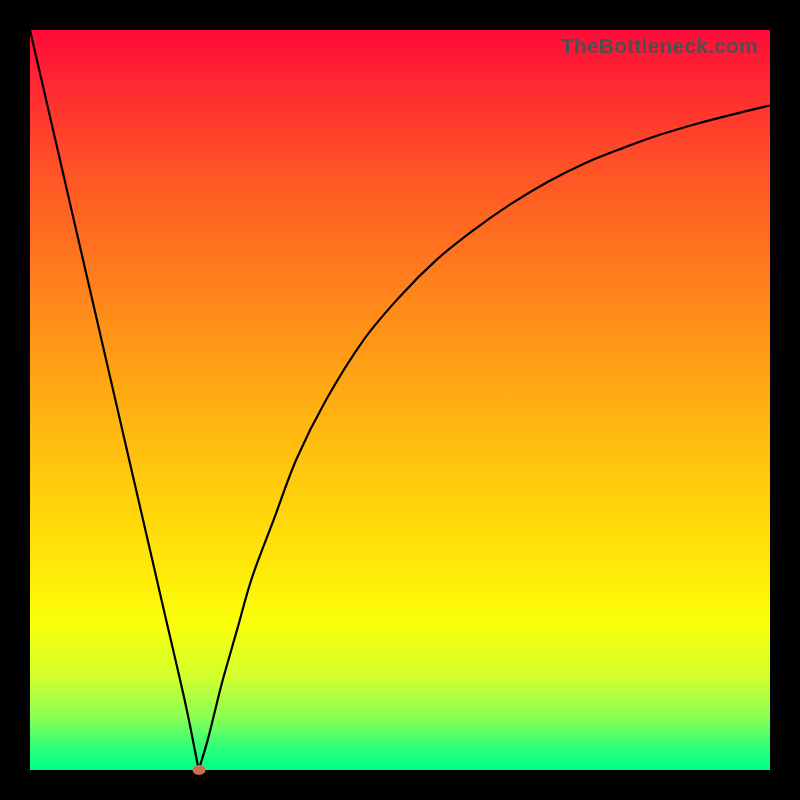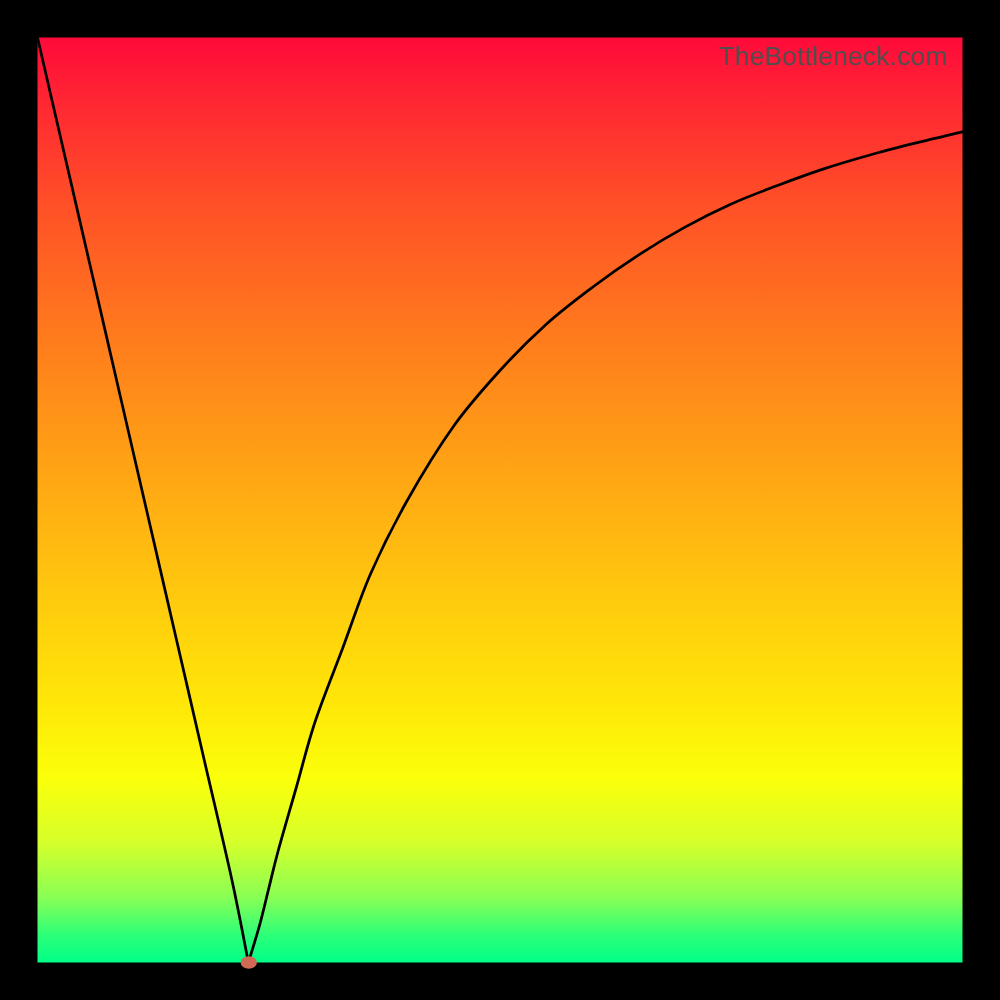--- a/index.html
+++ b/index.html
@@ -37,21 +37,21 @@
       #2dff78 97%,
       #00ff88 100%
     );
   }
   .attr {
     position: absolute;
     top: 4px;
     right: 12px;
     color: #4f4f4f;
     font-size: 21px;
-    font-weight: 400;
+    font-weight: 700;
     letter-spacing: 0.2px;
     text-align: center;
   }
   svg.curve {
     position: absolute;
     left: 0;
     top: 0;
     width: 740px;
     height: 740px;
     overflow: visible;

